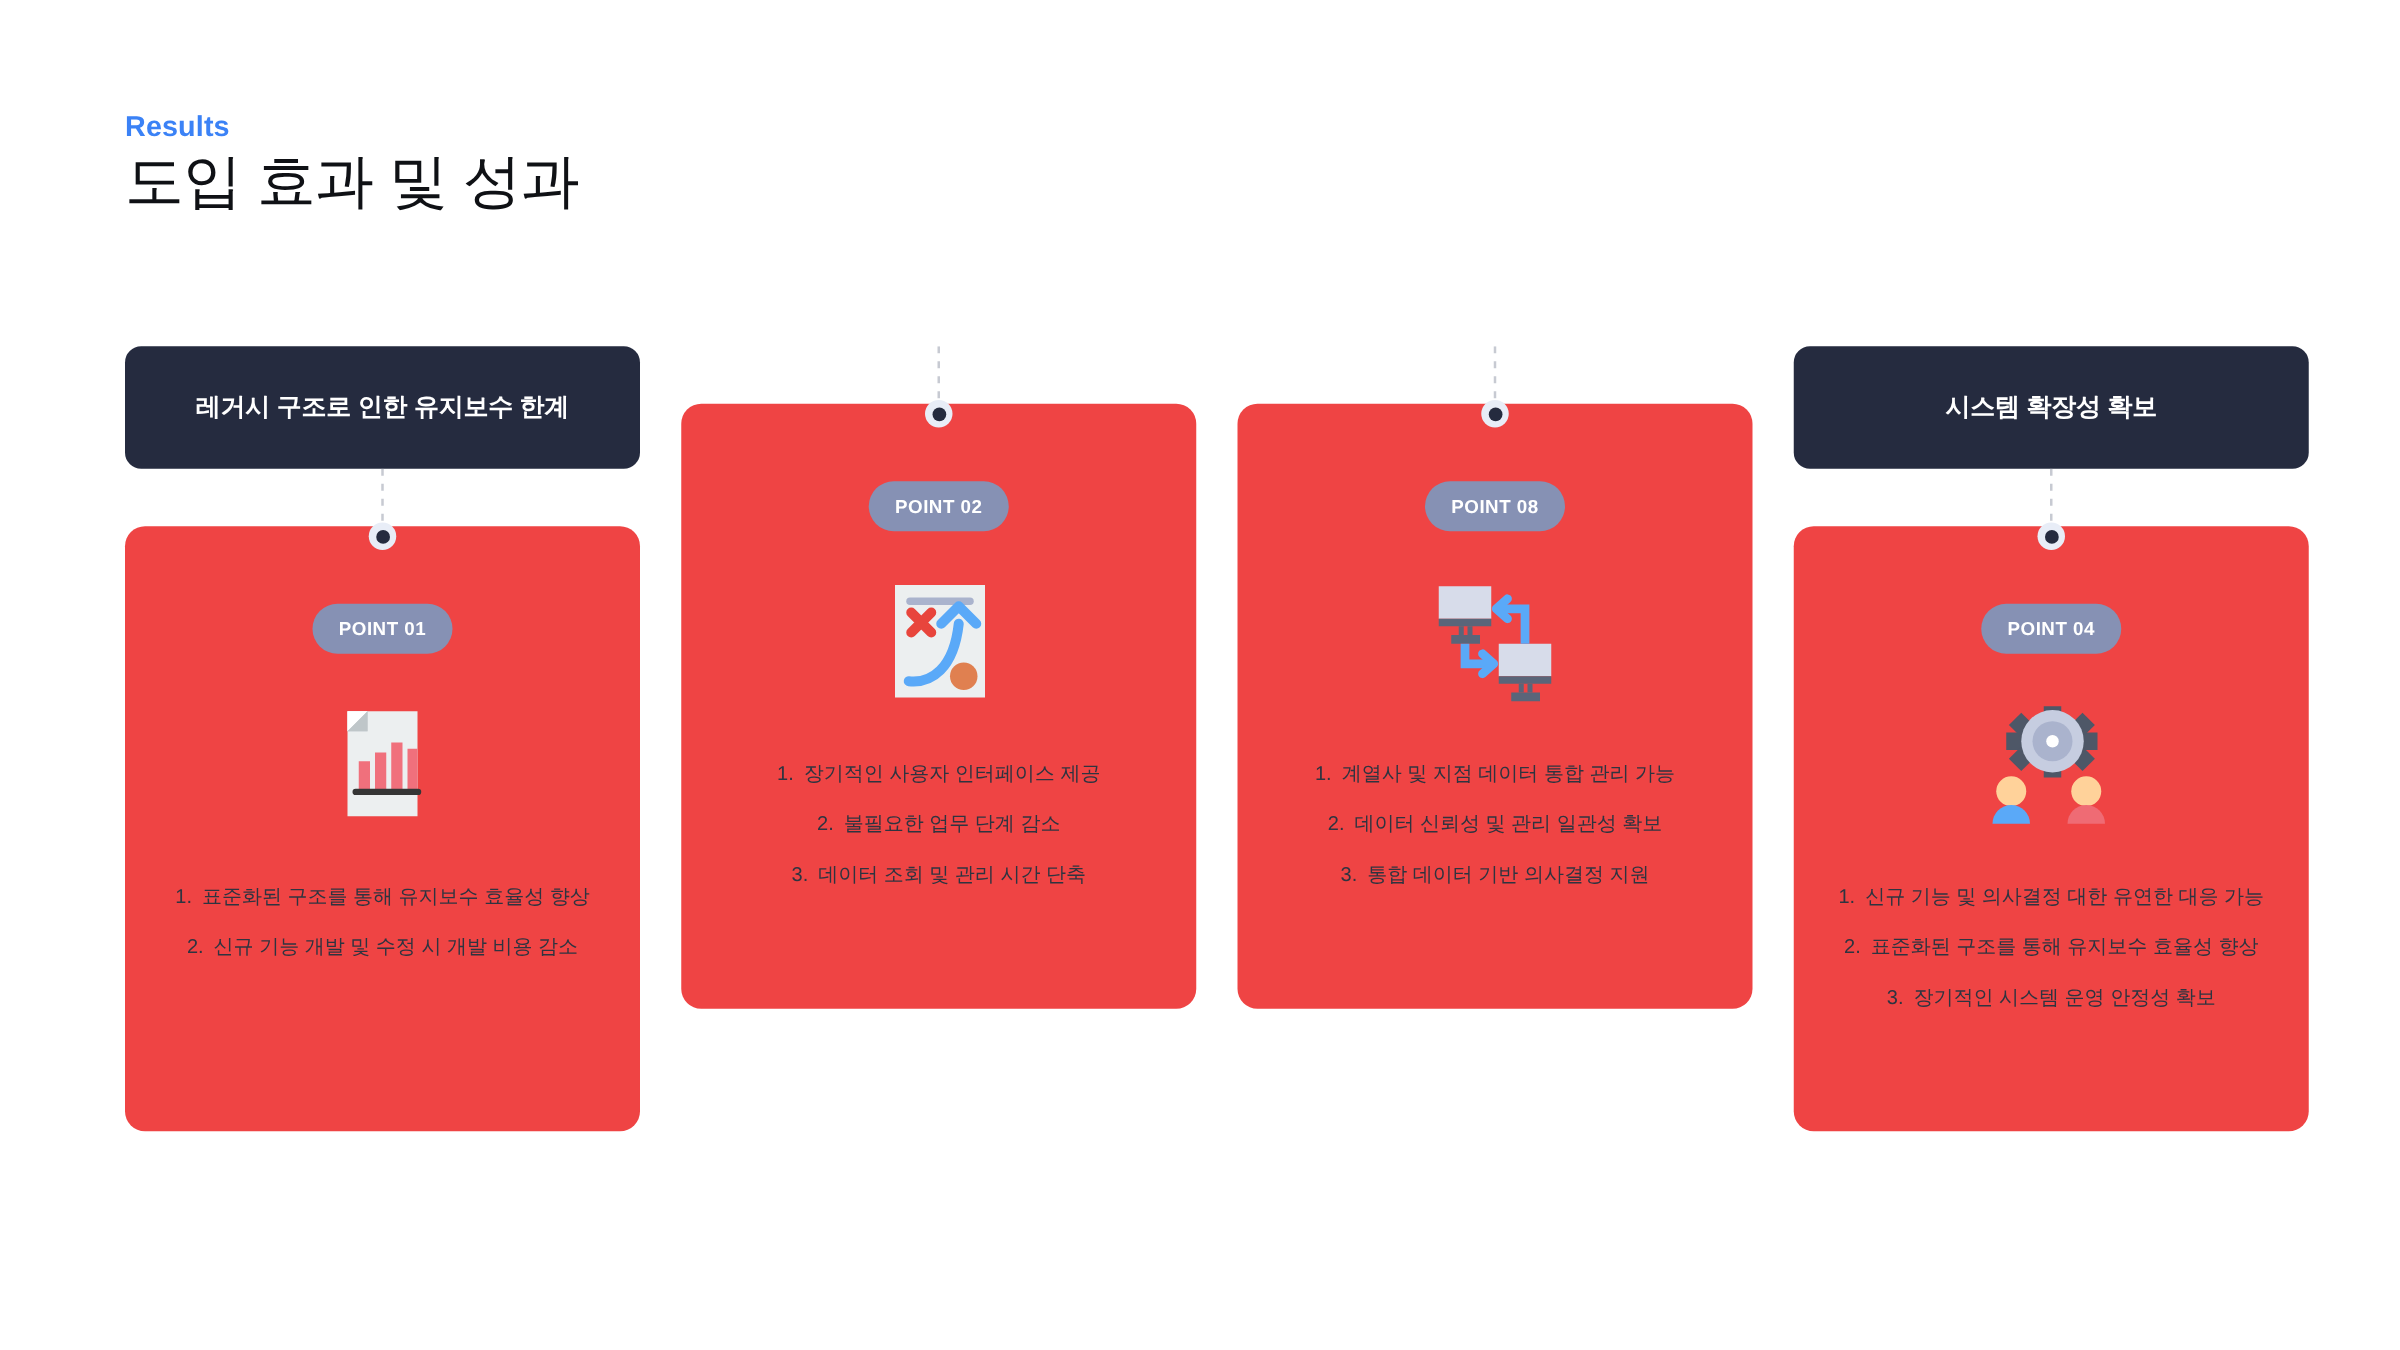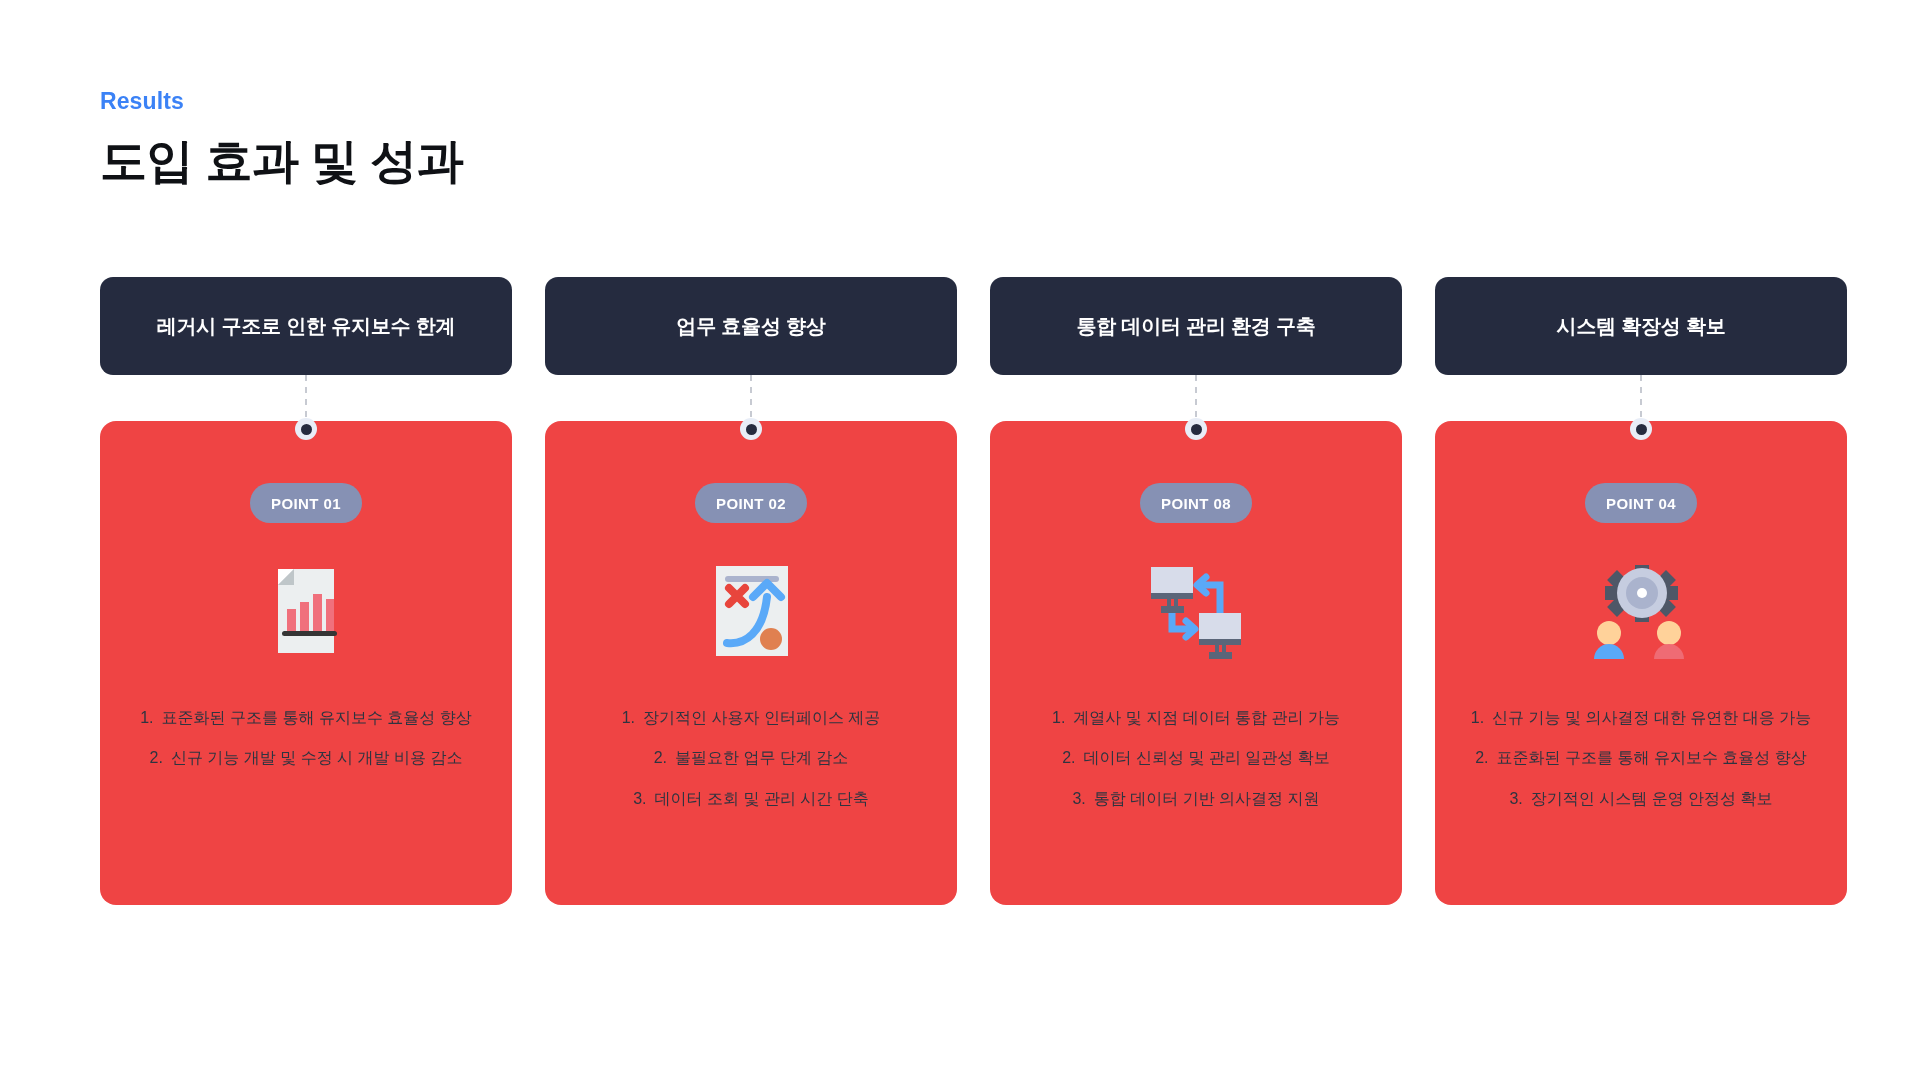--- a/index.html
+++ b/index.html
@@ -28,24 +28,24 @@
 
   .eyebrow {
     color: #3b82f6;
     font-size: 23px;
     font-weight: 700;
     letter-spacing: 0.1px;
     line-height: 1.2;
   }
 
   .page-title {
-    margin-top: 16px;
+    margin-top: 0;
     color: #0f1115;
     font-size: 47px;
-    font-weight: 700;
+    font-weight: 400;
     letter-spacing: -0.5px;
     line-height: 1.22;
   }
 
   
   .columns {
     position: absolute;
     left: 100px;
     top: 277px;
     width: 1735px;
@@ -221,23 +221,20 @@
               <span>표준화된 구조를 통해 유지보수 효율성 향상</span>
             </div>
             <div class="bullet-item">
               <span class="bullet-num">2.</span>
               <span>신규 기능 개발 및 수정 시 개발 비용 감소</span>
             </div>
           </div>
         </div>
       </div>
       <div class="column">
-        <div class="col-header">
-          <div class="col-header-label">업무 효율성 향상</div>
-        </div>
         <div class="connector">
           <div class="connector-line"></div>
           <div class="connector-dot-ring">
             <div class="connector-dot"></div>
           </div>
         </div>
         <div class="card">
           <div class="point-badge">POINT 02</div>
           <div class="icon-wrap">
             <svg viewBox="0 0 100 100" width="100" height="100">
@@ -259,23 +256,20 @@
               <span>불필요한 업무 단계 감소</span>
             </div>
             <div class="bullet-item">
               <span class="bullet-num">3.</span>
               <span>데이터 조회 및 관리 시간 단축</span>
             </div>
           </div>
         </div>
       </div>
       <div class="column">
-        <div class="col-header">
-          <div class="col-header-label">통합 데이터 관리 환경 구축</div>
-        </div>
         <div class="connector">
           <div class="connector-line"></div>
           <div class="connector-dot-ring">
             <div class="connector-dot"></div>
           </div>
         </div>
         <div class="card">
           <div class="point-badge">POINT 08</div>
           <div class="icon-wrap">
             <svg viewBox="0 0 100 100" width="100" height="100">

